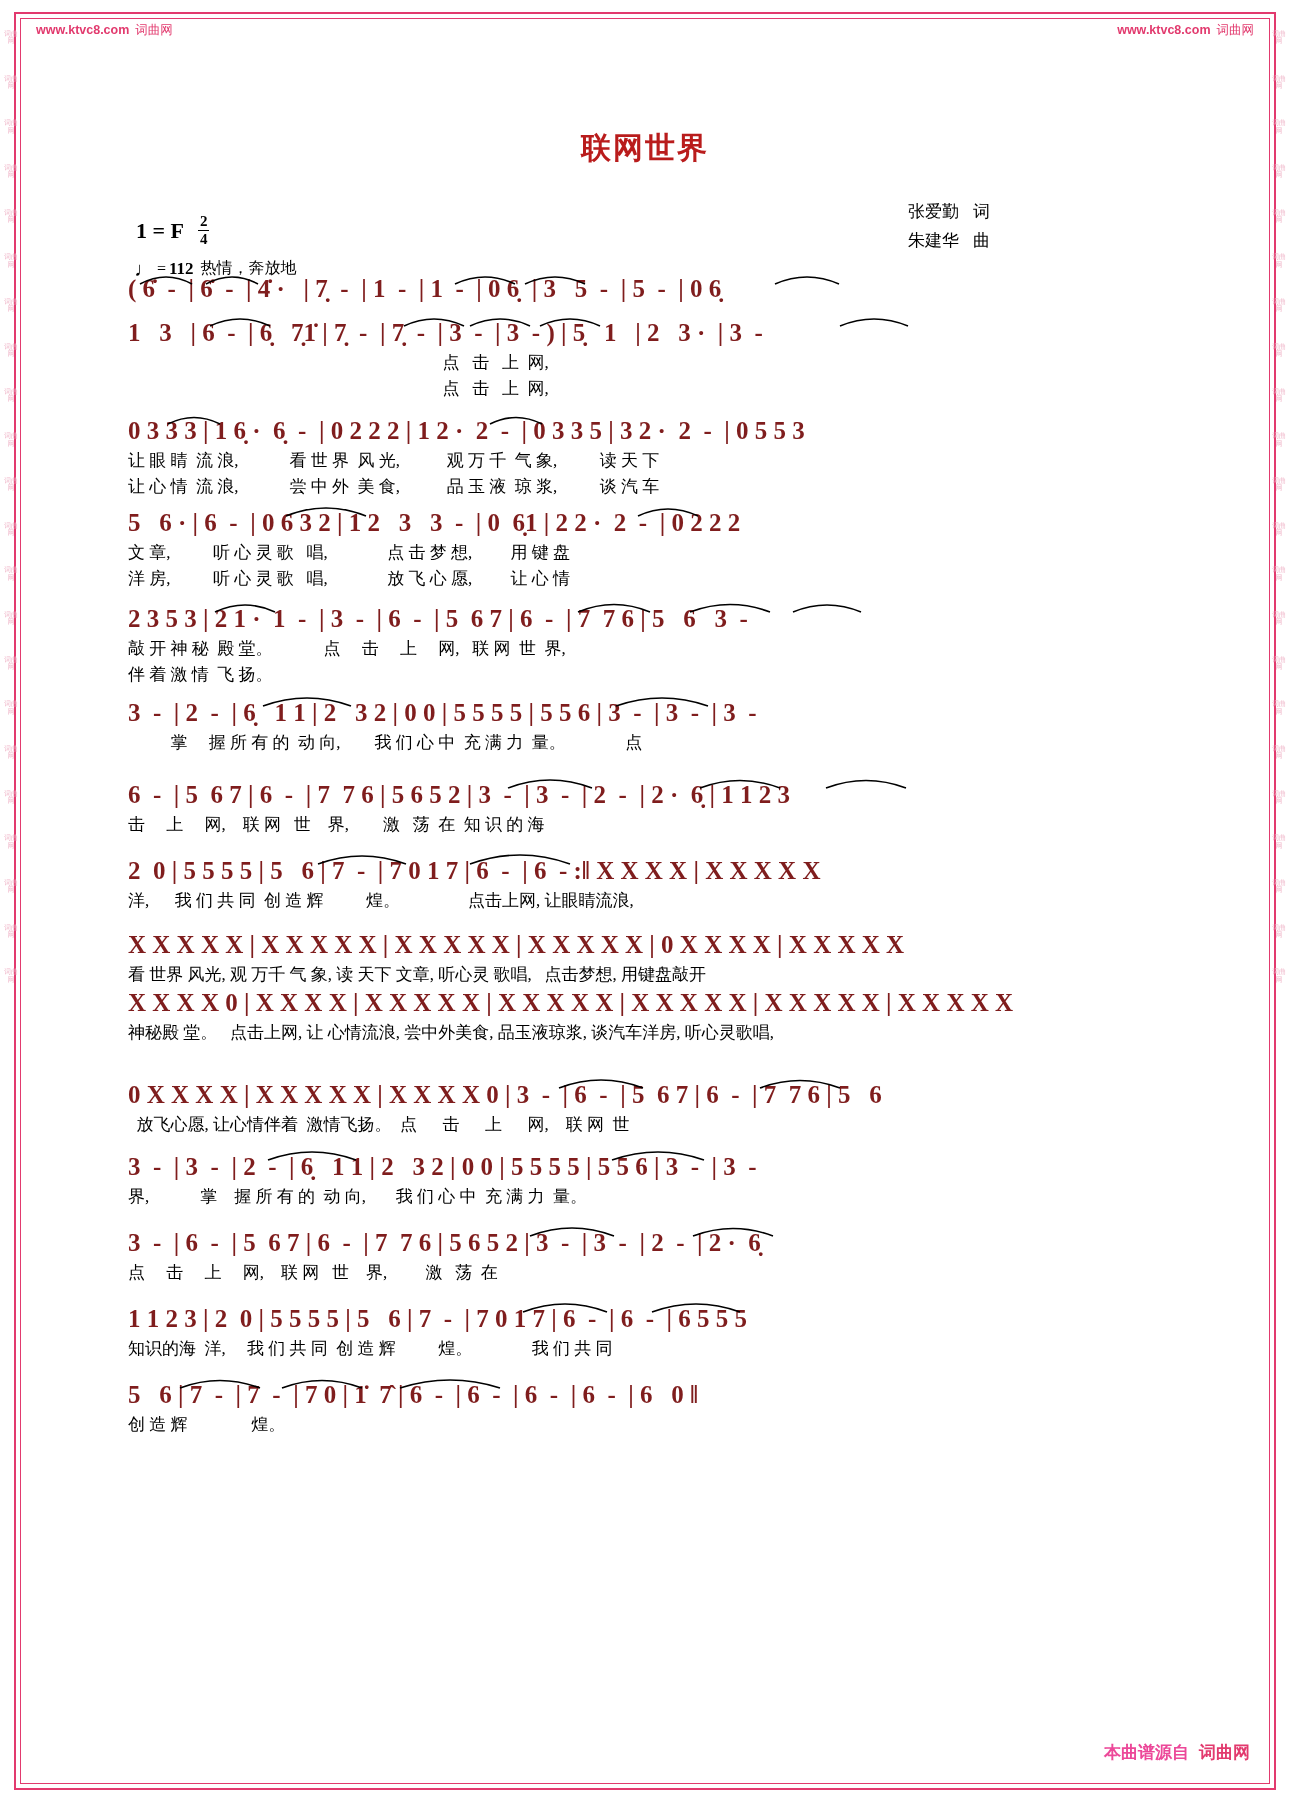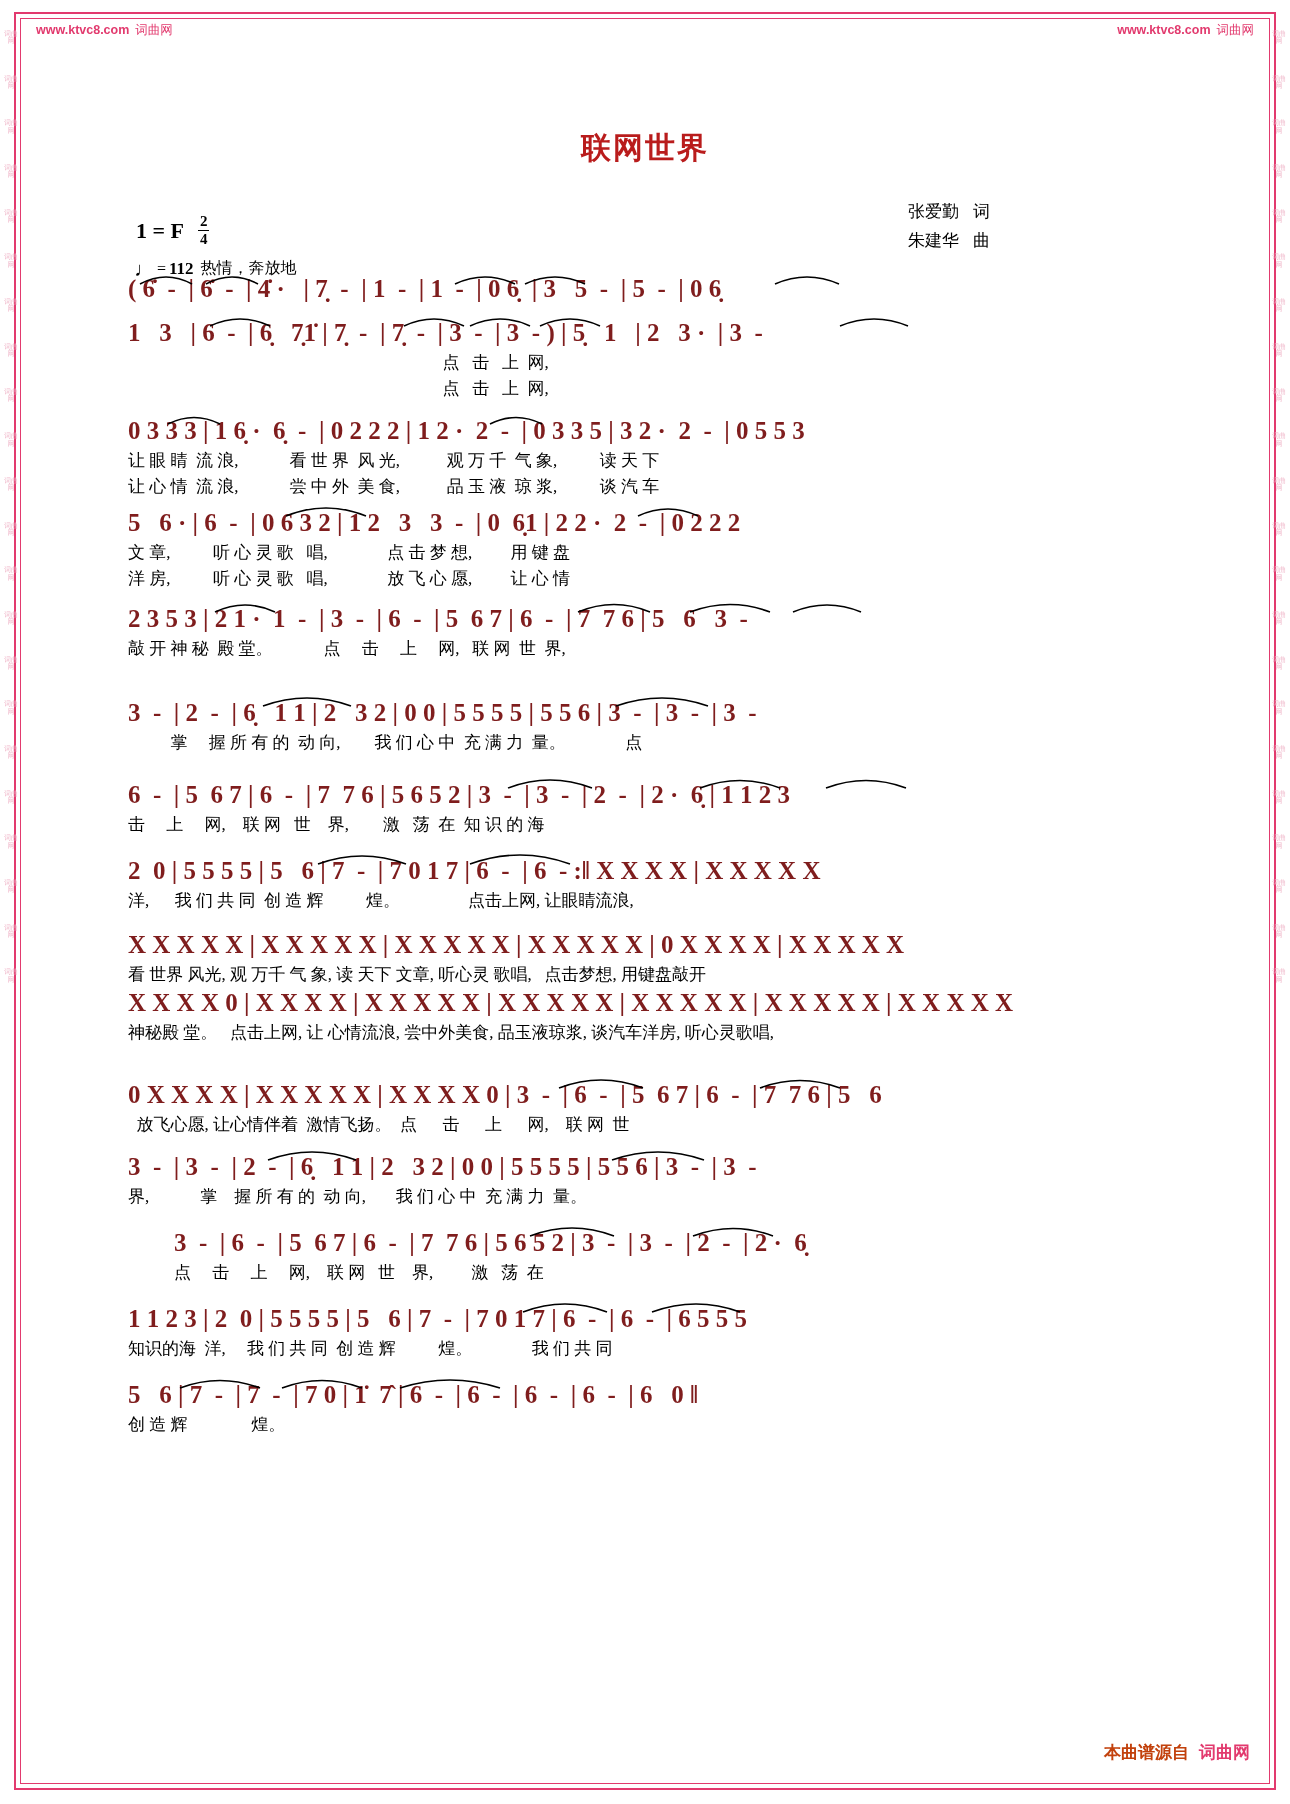--- a/index.html
+++ b/index.html
@@ -100,21 +100,21 @@
     height:26px; line-height:26px;
   }
   .lyr2{ }
 
   
   .footer{
     position:absolute; right:40px; bottom:40px;
     font-family:"Liberation Sans", sans-serif;
     font-size:17px; display:flex; align-items:center; gap:10px;
   }
-  .footer .lbl{ color:#c2410c; font-weight:bold; }
+  .footer .lbl{ color:#ec4899; font-weight:bold; }
   .footer .site{ color:#e23a6e; font-weight:bold; }
 
   
   svg.arcs{ position:absolute; left:0; top:0; width:1290px; height:1804px; pointer-events:none; }
 </style>
 </head>
 <body>
 
 <div class="page-frame"></div>
 <div class="page-frame inner"></div>
@@ -216,20 +216,21 @@
       <div class="lyr lyr2">让 心 情  流 浪,            尝 中 外  美 食,           品 玉 液  琼 浆,          谈 汽 车</div>
     </div>
     <div class="sysrow" style="top: 506px;">
       <div class="notes">5   6 · | 6  -  | 0 6 3 2 | 1 2   3   3  -  | 0  6̣1 | 2 2 ·  2  -  | 0 2 2 2</div>
       <div class="lyr">文 章,          听 心 灵 歌   唱,              点 击 梦 想,         用 键 盘</div>
       <div class="lyr lyr2">洋 房,          听 心 灵 歌   唱,              放 飞 心 愿,         让 心 情</div>
     </div>
     <div class="sysrow" style="top: 602px;">
       <div class="notes">2 3 5 3 | 2 1 ·  1  -  | 3  -  | 6  -  | 5  6 7 | 6  -  | 7  7 6 | 5   6   3  -</div>
       <div class="lyr">敲 开 神 秘  殿 堂。            点     击     上     网,   联 网  世  界,</div>
+      <div class="lyr lyr2">伴 着 激 情  飞 扬。</div>
     </div>
     <div class="sysrow" style="top: 696px;">
       <div class="notes">3  -  | 2  -  | 6̣   1 1 | 2   3 2 | 0 0 | 5 5 5 5 | 5 5 6 | 3  -  | 3  -  | 3  -</div>
       <div class="lyr">          掌     握 所 有 的  动 向,        我 们 心 中  充 满 力  量。              点</div>
     </div>
     <div class="sysrow" style="top: 778px;">
       <div class="notes">6  -  | 5  6 7 | 6  -  | 7  7 6 | 5 6 5 2 | 3  -  | 3  -  | 2  -  | 2 ·  6̣ | 1 1 2 3</div>
       <div class="lyr">击     上     网,    联 网   世    界,        激   荡  在  知 识 的 海</div>
     </div>
     <div class="sysrow" style="top: 854px;">
@@ -245,21 +246,21 @@
       <div class="lyr">神秘殿 堂。   点击上网, 让 心情流浪, 尝中外美食, 品玉液琼浆, 谈汽车洋房, 听心灵歌唱,</div>
     </div>
     <div class="sysrow" style="top: 1078px;">
       <div class="notes">0 X X X X | X X X X X | X X X X 0 | 3  -  | 6  -  | 5  6 7 | 6  -  | 7  7 6 | 5   6</div>
       <div class="lyr">  放飞心愿, 让心情伴着  激情飞扬。  点      击      上      网,    联 网  世</div>
     </div>
     <div class="sysrow" style="top: 1150px;">
       <div class="notes">3  -  | 3  -  | 2  -  | 6̣   1 1 | 2   3 2 | 0 0 | 5 5 5 5 | 5 5 6 | 3  -  | 3  -</div>
       <div class="lyr">界,            掌    握 所 有 的  动 向,       我 们 心 中  充 满 力  量。</div>
     </div>
-    <div class="sysrow" style="top: 1226px; margin-left: 46px;">
+    <div class="sysrow" style="top: 1226px;">
       <div class="notes">3  -  | 6  -  | 5  6 7 | 6  -  | 7  7 6 | 5 6 5 2 | 3  -  | 3  -  | 2  -  | 2 ·  6̣</div>
       <div class="lyr">点     击     上     网,    联 网   世    界,         激   荡  在</div>
     </div>
     <div class="sysrow" style="top: 1302px;">
       <div class="notes">1 1 2 3 | 2  0 | 5 5 5 5 | 5   6 | 7  -  | 7 0 1 7 | 6  -  | 6  -  | 6 5 5 5</div>
       <div class="lyr">知识的海  洋,     我 们 共 同  创 造 辉          煌。              我 们 共 同</div>
     </div>
     <div class="sysrow" style="top: 1378px;">
       <div class="notes">5   6 | 7  -  | 7  -  | 7 0 | 1̇  7̂ | 6  -  | 6  -  | 6  -  | 6  -  | 6   0 ‖</div>
       <div class="lyr">创 造 辉               煌。</div>

